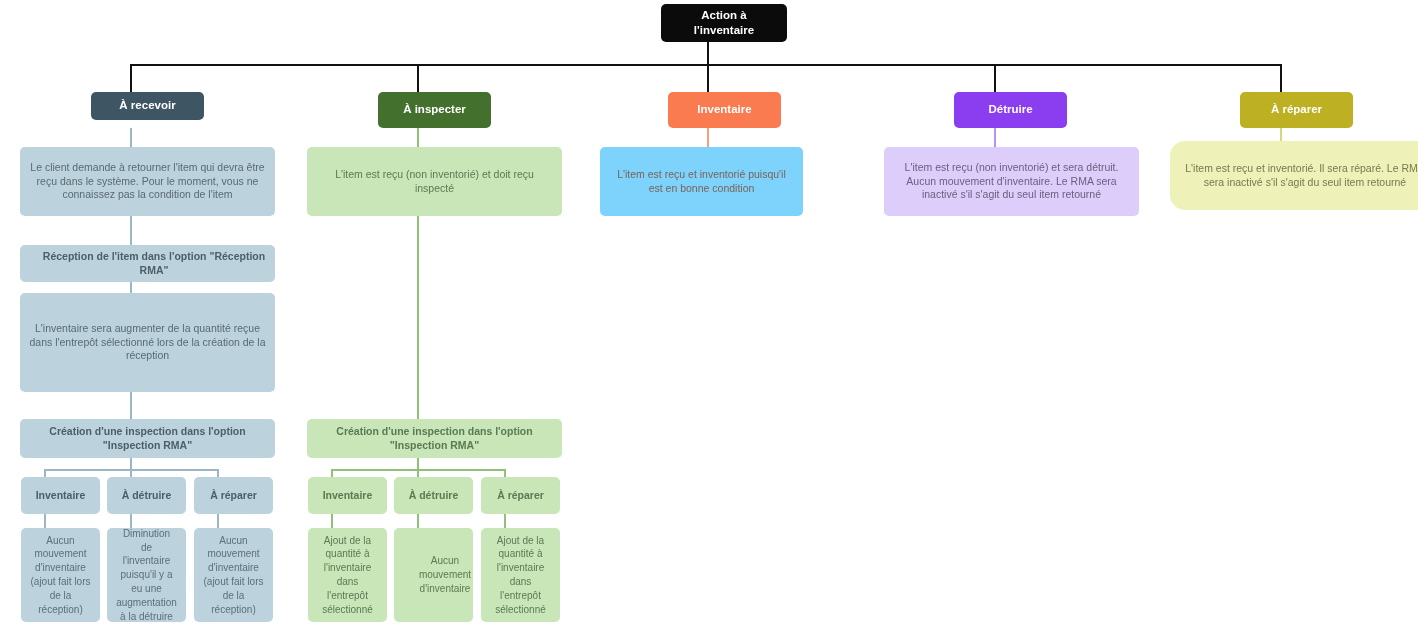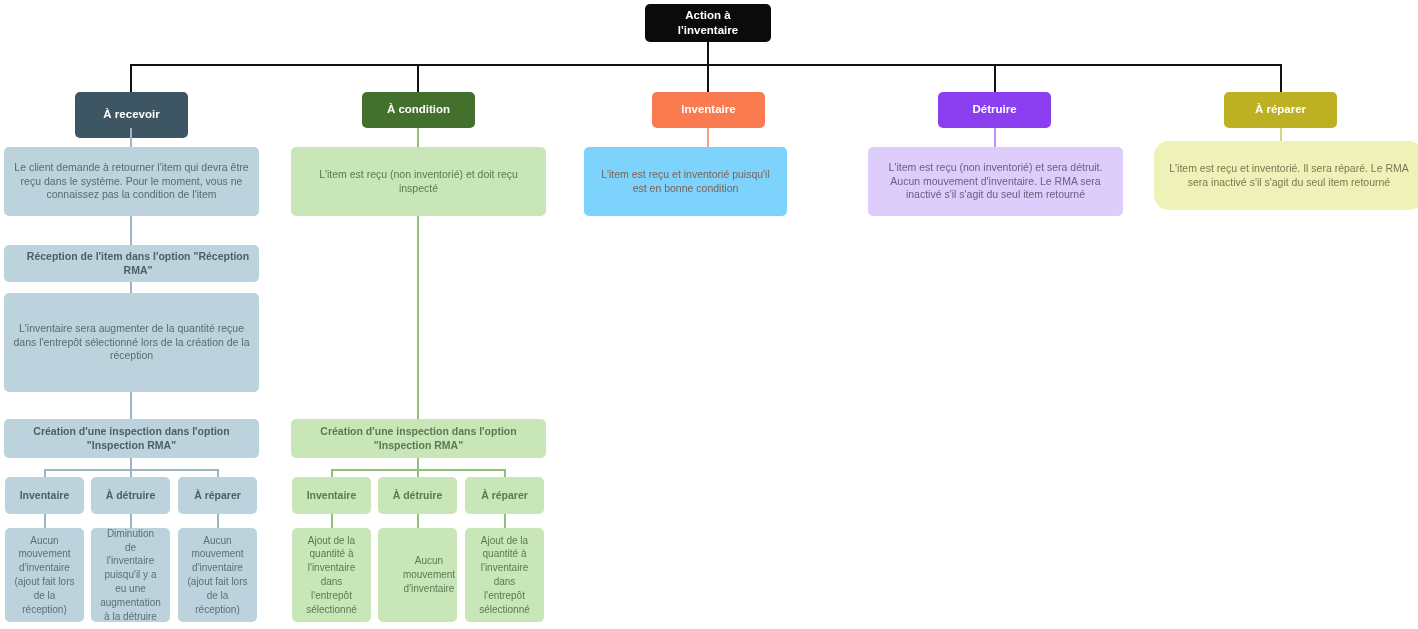--- a/index.html
+++ b/index.html
@@ -31,20 +31,21 @@
   
   .box {
     position: absolute;
     border-radius: 5px;
     display: flex;
     align-items: center;
     justify-content: center;
     text-align: center;
     line-height: 1.32;
     padding: 6px 9px;
+    margin-left: 16px;
   }
   .root-box {
     background: #0b0b0b;
     color: #ffffff;
     font-size: 11.5px;
     font-weight: bold;
     border-radius: 5px;
   }
   .head-box {
     color: #ffffff;
@@ -90,21 +91,21 @@
 
   <div class="conn h" style="left:131px; top:64px; width:1151px;"></div>
 
   <div class="conn v" style="left:130px; top:64px; height:28px;"></div>
   <div class="conn v" style="left:417px; top:64px; height:28px;"></div>
   <div class="conn v" style="left:707px; top:64px; height:28px;"></div>
   <div class="conn v" style="left:994px; top:64px; height:28px;"></div>
   <div class="conn v" style="left:1280px; top:64px; height:28px;"></div>
 
   <div class="col c-blue">
-    <div class="box head-box" style="left:75px; top:92px; width:113px; height:46px; background:#3e5563;">À recevoir</div>
+    <div class="box head-box" style="left:75px; top:92px; width:113px; height:28px; background:#3e5563;">À recevoir</div>
 
     <div class="sub-conn v" style="left:130px; top:128px; height:19px; background:#9bb6c4;"></div>
 
     <div class="box desc-box" style="left:4px; top:147px; width:255px; height:69px; background:#bcd2dc;">Le client demande à retourner l'item qui devra être reçu dans le système. Pour le moment, vous ne connaissez pas la condition de l'item</div>
 
     <div class="sub-conn v" style="left:130px; top:216px; height:29px; background:#9bb6c4;"></div>
 
     <div class="box step-box" style="left:4px; top:245px; width:255px; height:37px; background:#bcd2dc;padding-left:22px;">Réception de l'item dans l'option "Réception RMA"</div>
 
     <div class="sub-conn v" style="left:130px; top:282px; height:11px; background:#9bb6c4;"></div>
@@ -128,21 +129,21 @@
     <div class="sub-conn v" style="left:44px; top:514px; height:14px; background:#9bb6c4;"></div>
     <div class="sub-conn v" style="left:130px; top:514px; height:14px; background:#9bb6c4;"></div>
     <div class="sub-conn v" style="left:217px; top:514px; height:14px; background:#9bb6c4;"></div>
 
     <div class="box leaf-box" style="left:5px; top:528px; width:79px; height:94px; background:#bcd2dc;">Aucun mouvement d'inventaire (ajout fait lors de la réception)</div>
     <div class="box leaf-box" style="left:91px; top:528px; width:79px; height:94px; background:#bcd2dc;">Diminution de l'inventaire puisqu'il y a eu une augmentation à la détruire</div>
     <div class="box leaf-box" style="left:178px; top:528px; width:79px; height:94px; background:#bcd2dc;">Aucun mouvement d'inventaire (ajout fait lors de la réception)</div>
   </div>
 
   <div class="col c-green">
-    <div class="box head-box" style="left:362px; top:92px; width:113px; height:36px; background:#44702e;">À condition</div>
+    <div class="box head-box" style="left:362px; top:92px; width:113px; height:36px; background:#44702e;">À inspecter</div>
 
     <div class="sub-conn v" style="left:417px; top:128px; height:19px; background:#8fc278;"></div>
 
     <div class="box desc-box" style="left:291px; top:147px; width:255px; height:69px; background:#c8e6b8;">L'item est reçu (non inventorié) et doit reçu inspecté</div>
 
     <div class="sub-conn v" style="left:417px; top:216px; height:203px; background:#8fc278;"></div>
 
     <div class="box step-box" style="left:291px; top:419px; width:255px; height:39px; background:#c8e6b8;">Création d'une inspection dans l'option "Inspection RMA"</div>
 
     <div class="sub-conn v" style="left:417px; top:458px; height:11px; background:#8fc278;"></div>

